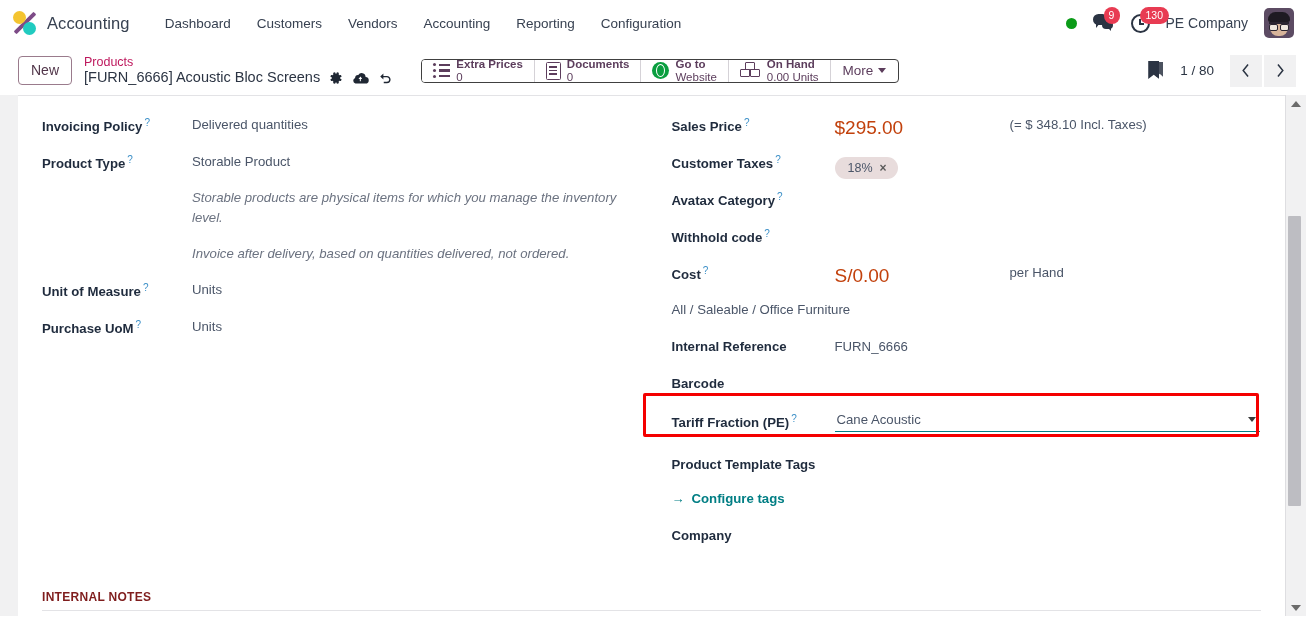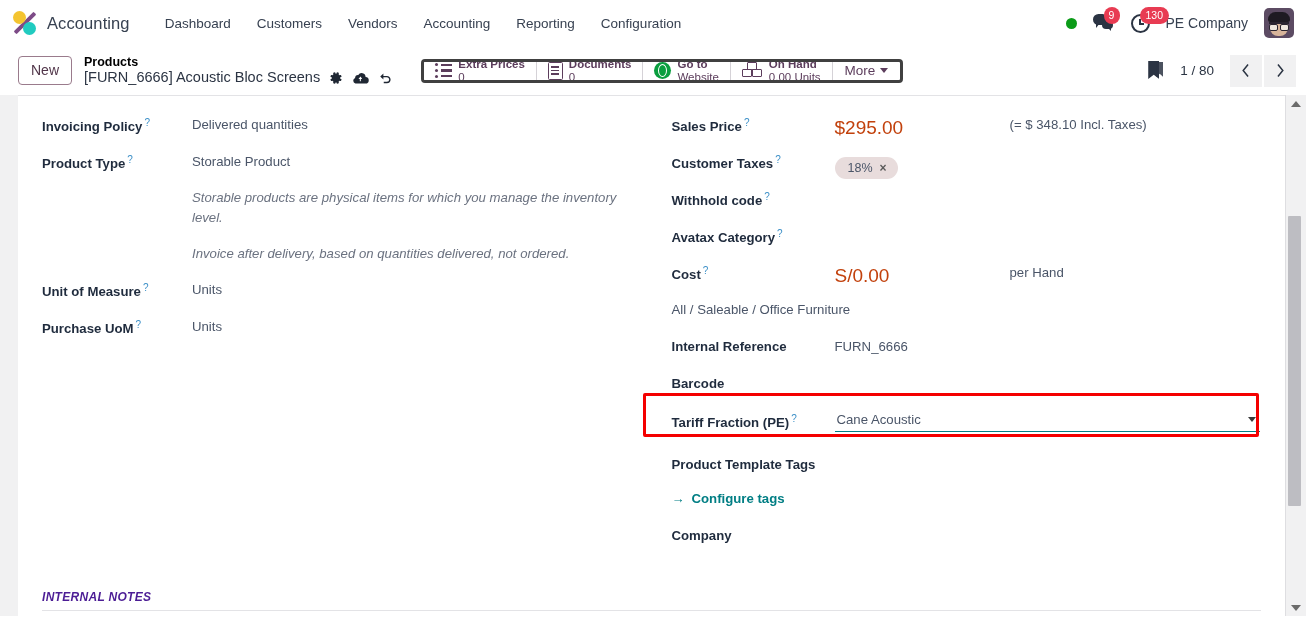--- a/index.html
+++ b/index.html
@@ -117,32 +117,32 @@
     display: flex; align-items: center; padding: 0 10px 0 18px;
     position: relative;
   }
   .btn-new {
     border: 1px solid #9a7b8c; color: #52364a; background: #fff;
     font-size: 14px; padding: 5px 12px; border-radius: 4px;
     cursor: pointer; margin-right: 12px; line-height: 1.2;
   }
   .breadcrumb-block { display: flex; flex-direction: column; justify-content: center; gap: 0px; }
   .bc-parent {
-    font-size: 12.5px; color: #000000; font-weight: 700; cursor: pointer;
+    font-size: 12.5px; color: #be185d; font-weight: 400; cursor: pointer;
     line-height: 1.15;
   }
   .bc-current-row { display: flex; align-items: center; gap: 9px; line-height: 1.2; }
   .bc-current {
     font-size: 14.5px; color: #2b3443; font-weight: 400; white-space: nowrap;
   }
   .mini-icon { cursor: pointer; color: #1f2733; display: flex; align-items: center; }
 
   .smart-buttons {
     display: flex; align-items: stretch; margin-left: 28px;
-    border: 3px solid #404040; border-radius: 4px; overflow: hidden;
+    border: 1px solid #404040; border-radius: 4px; overflow: hidden;
     height: 24px; background: #fff;
   }
   .sb {
     display: flex; align-items: center; gap: 6px;
     padding: 0 11px; border-right: 1px solid #d5d2d7;
     cursor: pointer; background: #fff;
   }
   .sb:last-child { border-right: none; }
   .sb-text { display: flex; flex-direction: column; line-height: 1.12; }
   .sb-label { font-size: 11.5px; color: #5c3d5c; font-weight: 600; white-space: nowrap; }
@@ -280,23 +280,22 @@
   }
 
   .link-row { display: flex; align-items: center; padding-left: 0; }
   .configure-link {
     font-size: 13.2px; color: #017e84; font-weight: 600; cursor: pointer;
     display: flex; align-items: center; gap: 7px;
   }
   .arrow-right { font-size: 13px; color: #017e84; }
 
   .section-title {
-    font-size: 12px; font-weight: 700; color: #4c1d95; letter-spacing: .3px;
+    font-size: 12px; font-weight: 700; color: #7f1d1d; letter-spacing: .3px;
     padding: 0 0 6px 0;
-    font-style: italic;
   }
   .section-wrap { padding: 10px 24px 0 24px; }
   .section-rule { height: 1px; background: #e3e3e6; }
 
   
   .scrollbar {
     width: 21px; background: #f1f1f2; position: absolute; right: 0; top: 0;
     bottom: 0; border-left: 1px solid #dedee1;
     display: flex; flex-direction: column; align-items: center;
   }
@@ -525,26 +524,26 @@
           <div class="f-label wide"><span>Customer Taxes</span><span class="f-help">?</span></div>
           <div class="f-value">
             <span class="tag-pill">
               <span>18%</span>
               <span class="tag-x">×</span>
             </span>
           </div>
         </div>
 
         <div class="field-row">
+          <div class="f-label wide"><span>Avatax Category</span><span class="f-help">?</span></div>
+          <div class="f-value"></div>
+        </div>
+
+        <div class="field-row">
           <div class="f-label wide"><span>Withhold code</span><span class="f-help">?</span></div>
-          <div class="f-value"></div>
-        </div>
-
-        <div class="field-row">
-          <div class="f-label wide"><span>Avatax Category</span><span class="f-help">?</span></div>
           <div class="f-value"></div>
         </div>
 
         <div class="field-row">
           <div class="f-label wide"><span>Cost</span><span class="f-help">?</span></div>
           <div class="f-sub">S/0.00</div>
           <div class="price-incl">per Hand</div>
         </div>
 
         <div class="field-row">

